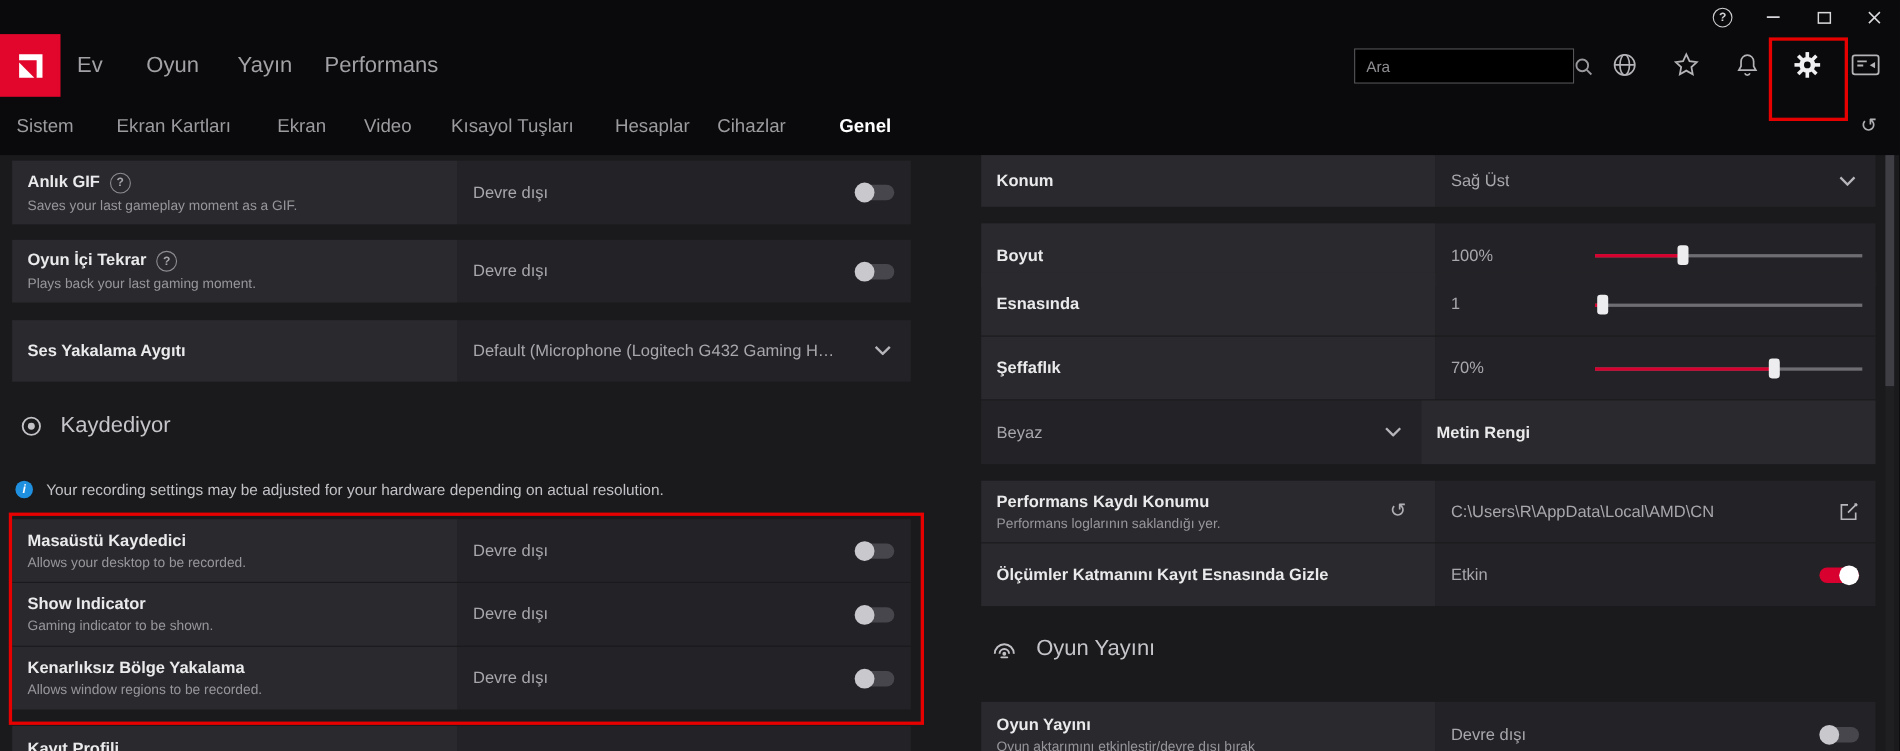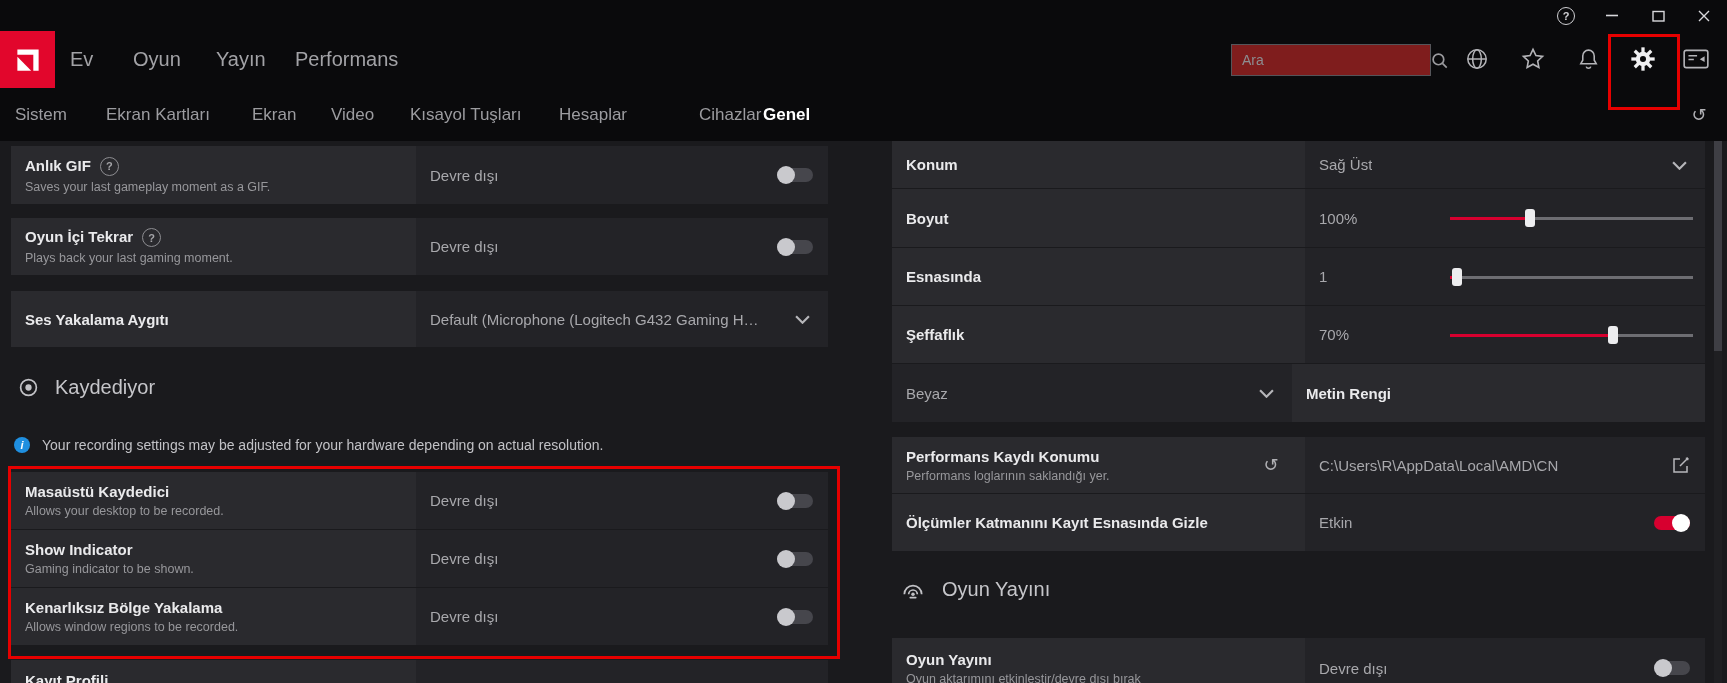--- a/index.html
+++ b/index.html
@@ -12,21 +12,21 @@
   .winbtns{position:absolute;right:0;top:0;height:31px;display:flex;}
   .winbtn{width:46px;height:31px;display:flex;align-items:center;justify-content:center;cursor:pointer;}
   .helpcircle{width:16px;height:16px;border:1.3px solid #cfcfd3;border-radius:50%;color:#cfcfd3;
               font-size:11px;display:flex;align-items:center;justify-content:center;font-weight:700;}
 
   
   .topnav{position:absolute;top:31px;left:0;width:1727px;height:57px;}
   .amdlogo{position:absolute;left:0;top:0;width:55px;height:57px;background:#e2062c;
            display:flex;align-items:center;justify-content:center;}
   .navitem{position:absolute;top:0;height:57px;line-height:57px;font-size:20px;color:#a2a2a6;cursor:pointer;}
-  .searchbox{position:absolute;top:13px;left:1231px;width:198px;height:30px;background:#7f1d1d;
+  .searchbox{position:absolute;top:13px;left:1231px;width:198px;height:30px;background:#000000;
              border:1px solid #55555a;display:flex;align-items:center;}
   .searchbox input{flex:1;background:transparent;border:none;outline:none;color:#c8c8cc;
                    font-size:14px;padding:0 8px 0 10px;font-family:"Liberation Sans",sans-serif;}
   .searchbox input::placeholder{color:#8d8d91;}
   .navicon{position:absolute;top:13px;width:30px;height:30px;display:flex;align-items:center;
            justify-content:center;cursor:pointer;}
 
   
   .tabsbar{position:absolute;top:88px;left:0;width:1727px;height:53px;}
   .tabitem{position:absolute;top:0;height:53px;line-height:53px;font-size:17px;color:#9c9ca0;cursor:pointer;}
@@ -167,21 +167,21 @@
     </div>
   </div>
 
   <div class="tabsbar">
     <span class="tabitem" style="left:15px">Sistem</span>
     <span class="tabitem" style="left:106px">Ekran Kartları</span>
     <span class="tabitem" style="left:252px">Ekran</span>
     <span class="tabitem" style="left:331px">Video</span>
     <span class="tabitem" style="left:410px">Kısayol Tuşları</span>
     <span class="tabitem" style="left:559px">Hesaplar</span>
-    <span class="tabitem" style="left:699px">Cihazlar</span>
+    <span class="tabitem" style="left:652px">Cihazlar</span>
     <span class="tabitem active" style="left:763px">Genel</span>
     <div class="tab-underline" style="left:762px;width:50px"></div>
     <div class="iconbtn" style="position:absolute;left:1686px;top:14px;width:26px;height:26px">
       <span class="reset-glyph">↺</span>
     </div>
   </div>
 
   <div class="row left-row" style="left:11px;top:146px;width:817px;height:58px">
     <div class="cell label">
       <div class="row-title">
@@ -306,21 +306,21 @@
     <div class="cell value">
       <span class="value-text">Sağ Üst</span>
       <span class="chev">
         <svg width="15" height="9" viewBox="0 0 14 8">
             <path d="M1 1l6 6 6-6" fill="none" stroke="#b6b6ba" stroke-width="2"></path>
           </svg>
       </span>
     </div>
   </div>
 
-  <div class="row right-row" style="left:892px;top:189px;width:813px;height:58px">
+  <div class="row right-row" style="left:892px;top:203px;width:813px;height:58px">
     <div class="cell label">
       <div class="row-title">
           <span>Boyut</span>
         </div>
     </div>
     <div class="cell value">
       <span class="value-text">100%</span>
       <div class="slider">
         <div class="track"></div>
         <div class="fill" style="width: 33%;"></div>

